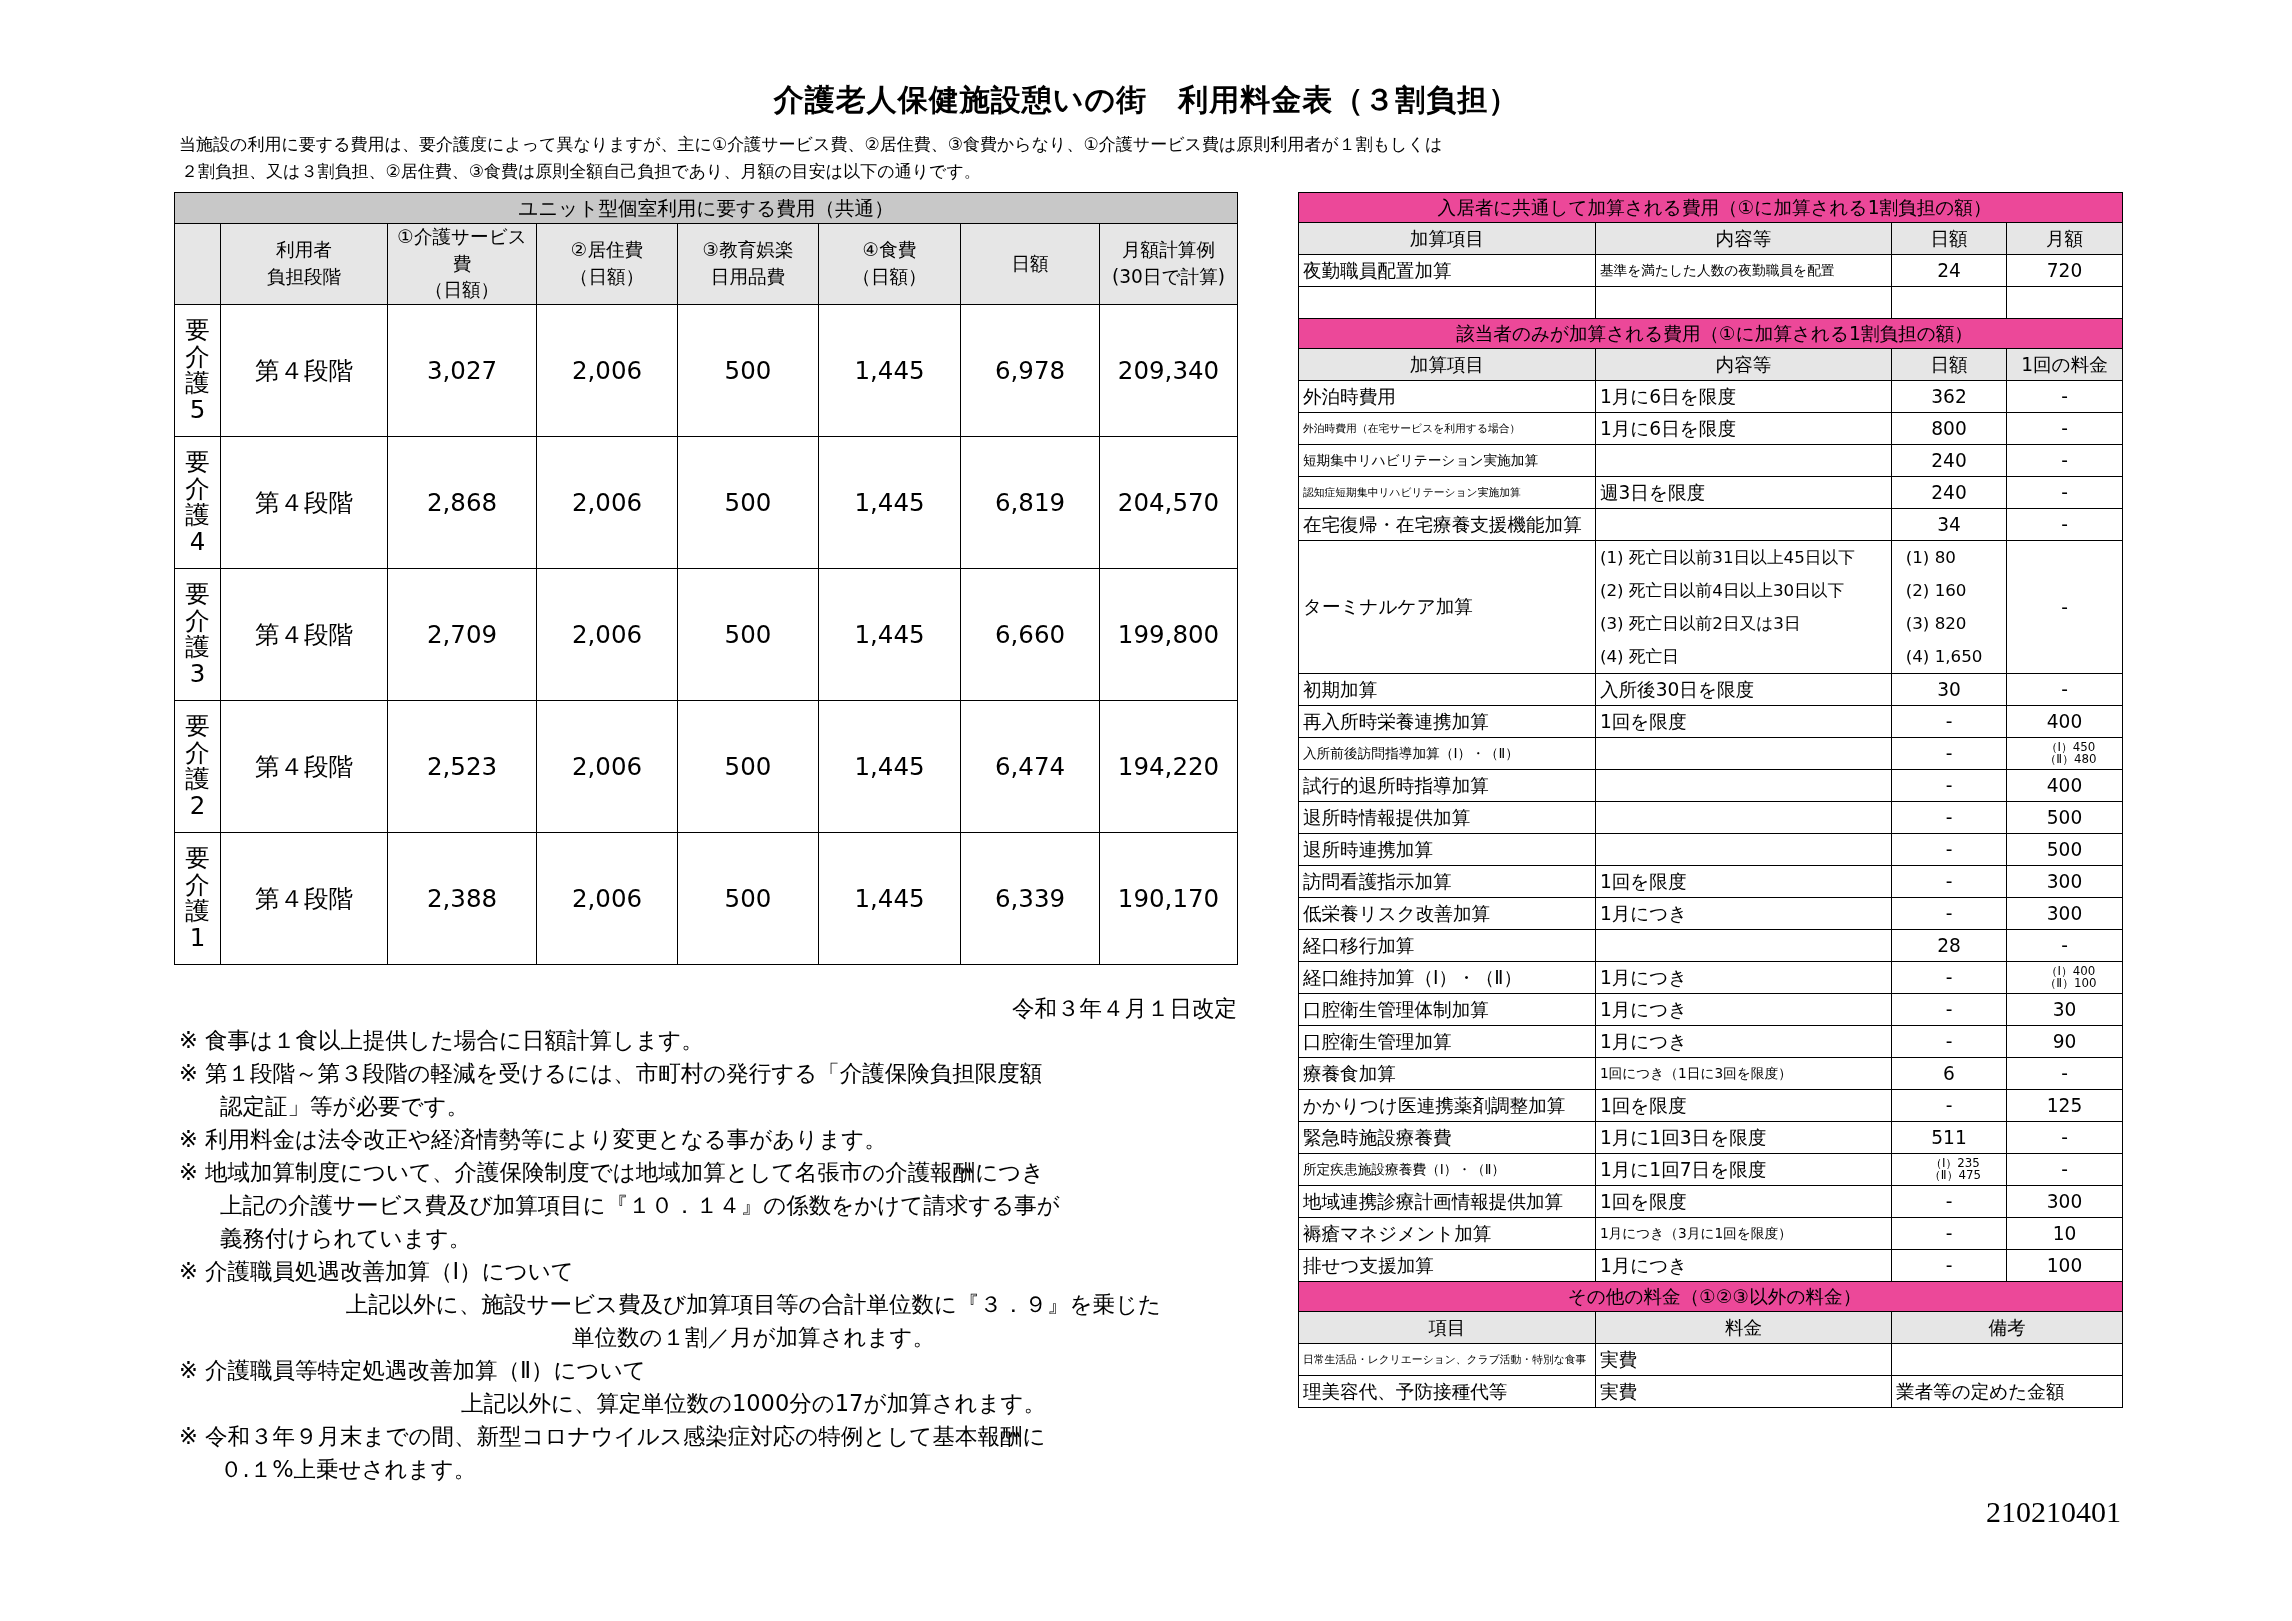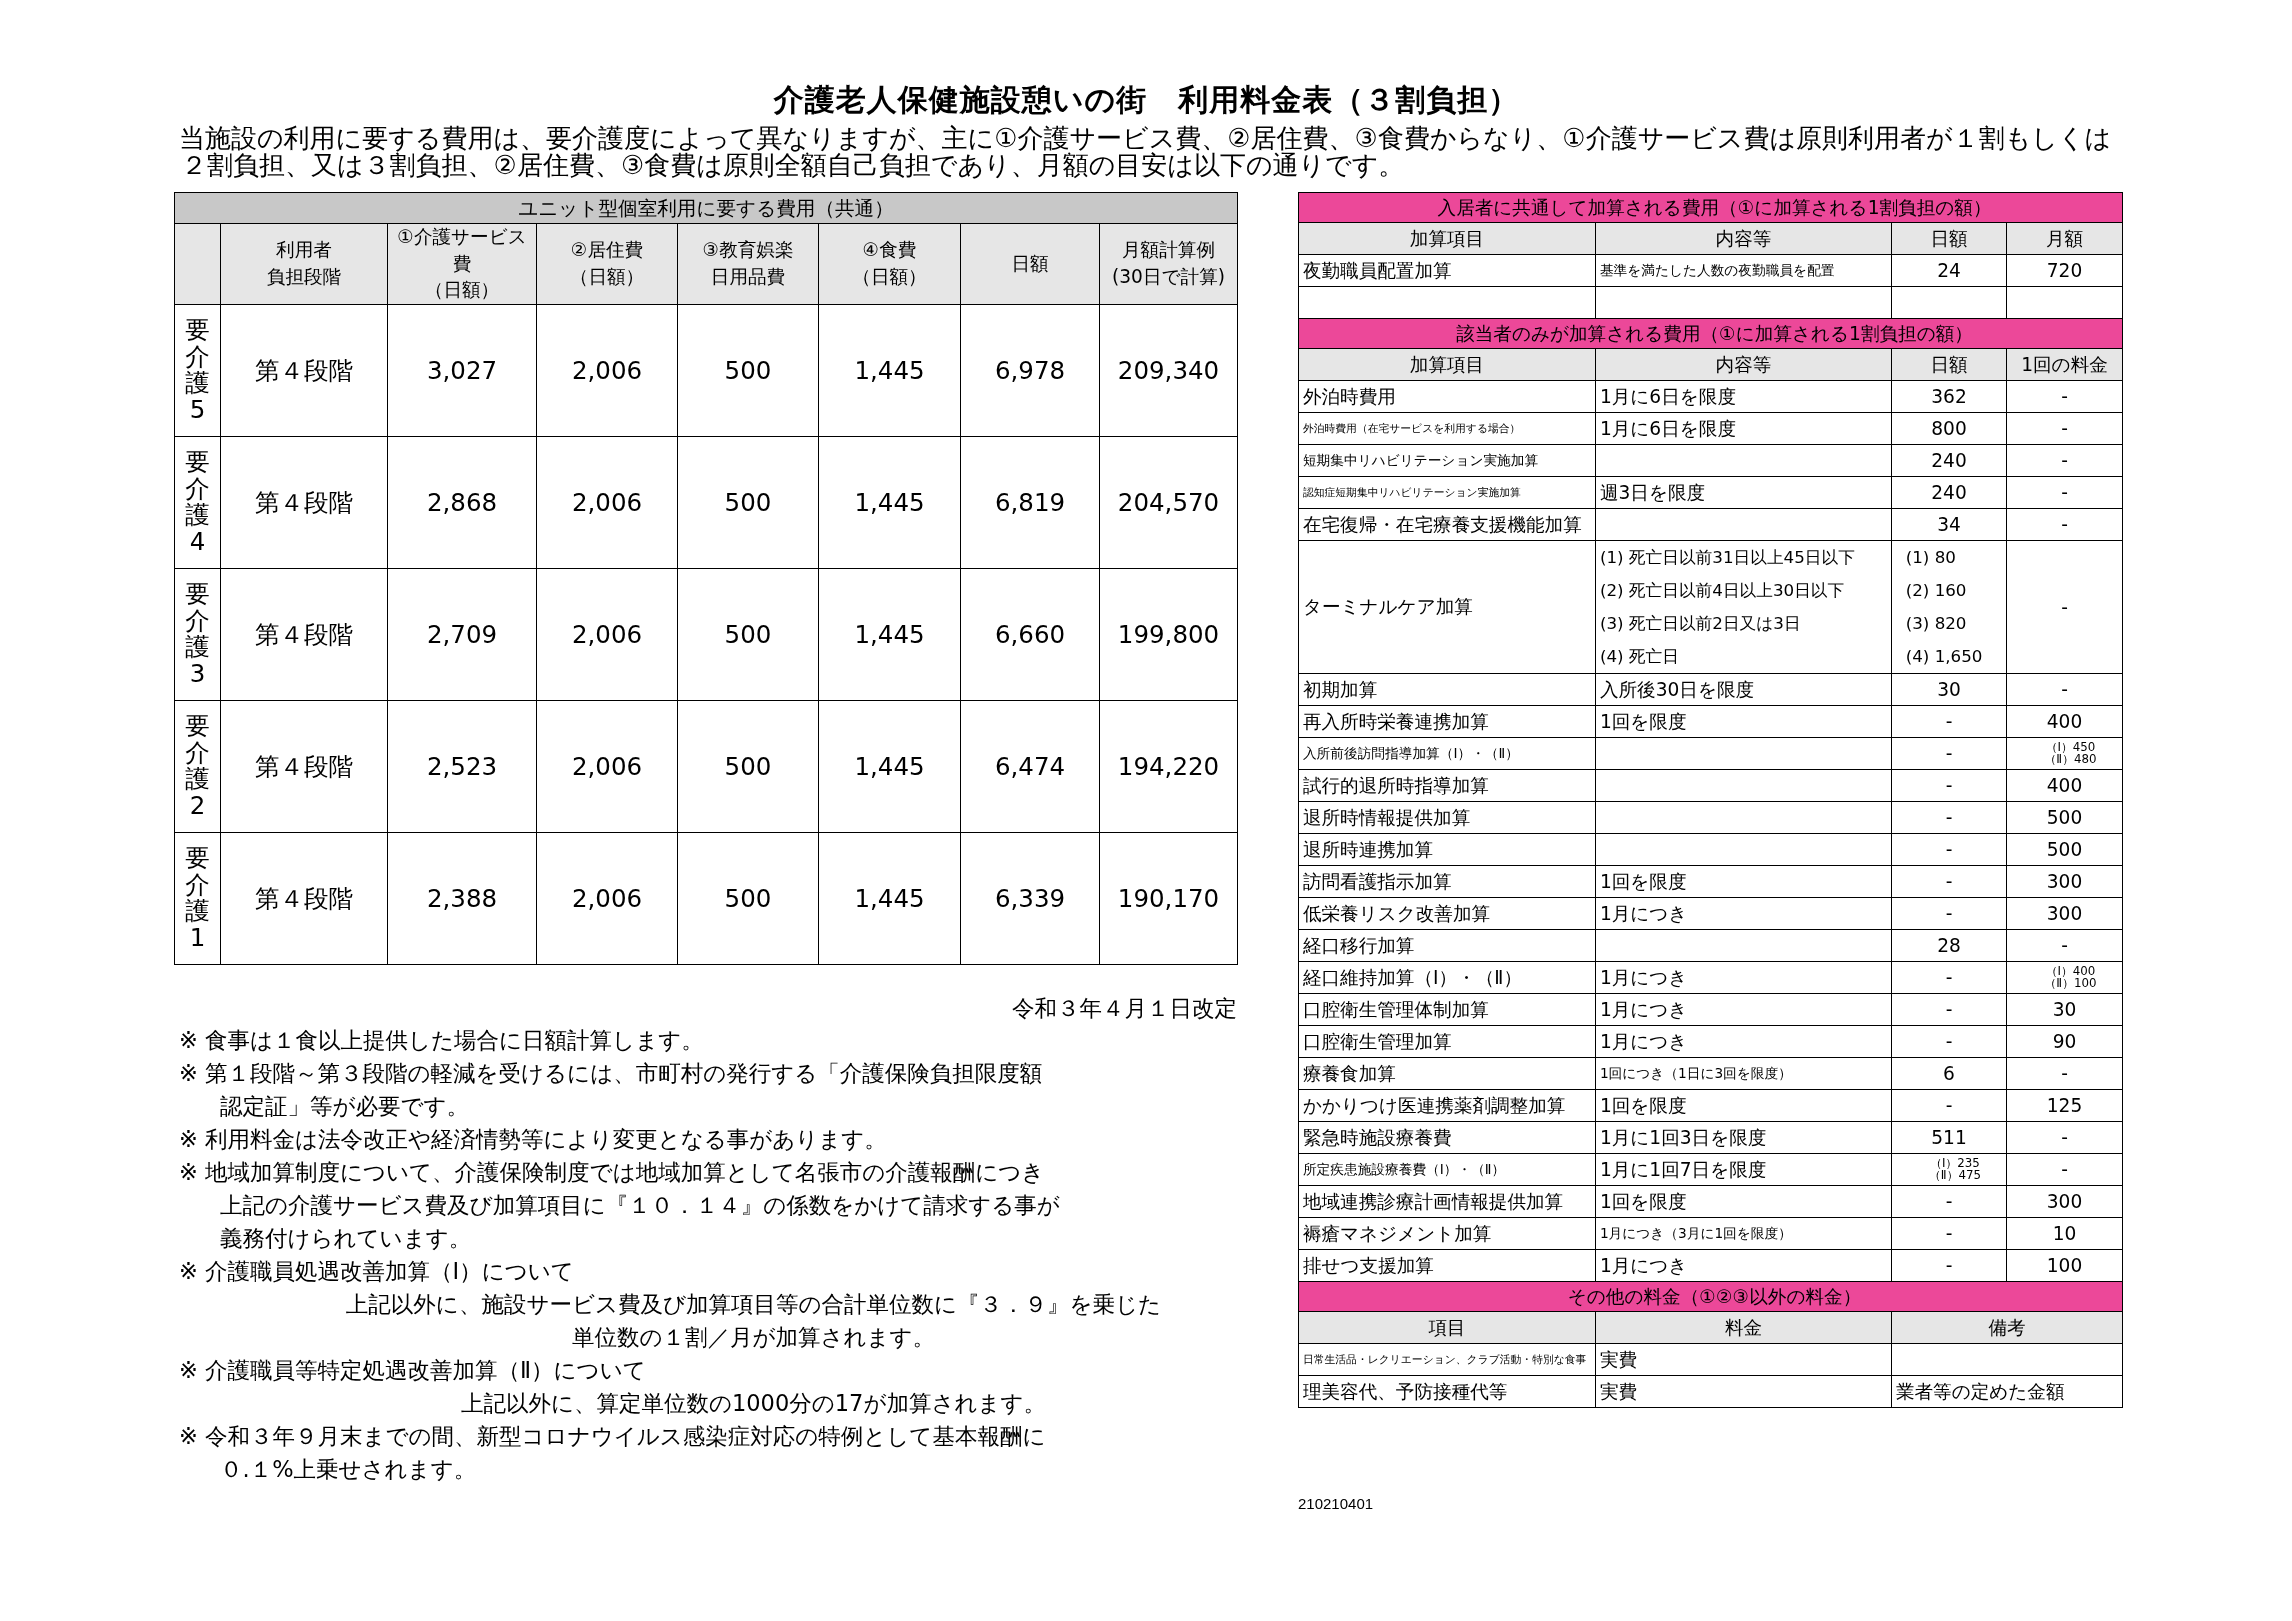--- a/index.html
+++ b/index.html
@@ -1,18 +1,18 @@
 <!DOCTYPE html>
 <html><head>
 <meta charset="utf-8">
 <style>
   html, body { margin:0; padding:0; background:#ffffff; }
   body { width:2293px; height:1621px; position:relative; font-family:"DejaVu Sans", sans-serif; color:#000; overflow:hidden; }
   .title { position:absolute; left:0; width:2293px; top:80px; text-align:center; font-size:30px; font-weight:bold; letter-spacing:1px; }
-  .intro { position:absolute; left:179px; top:125px; width:1960px; font-size:26px; line-height:26.5px; }
+  .intro { position:absolute; left:179px; top:131px; width:1960px; font-size:17px; line-height:26.5px; }
   table { border-collapse:collapse; position:absolute; table-layout:fixed; }
   td, th { border:1.5px solid #000; padding:0; font-weight:normal; }
   .band { background:#c8c8c8; text-align:center; }
   .hdr { background:#e6e6e6; text-align:center; }
   
   #lt { left:174px; top:192px; width:1063px; font-size:21.6px; }
   #lt .band { height:30px; font-size:19.6px; }
   #lt .hdr td { height:62px; font-size:18.6px; line-height:26.5px; }
   #lt .row td { height:131px; text-align:center; font-size:24.5px; }
   #lt .vlabel { font-size:24.5px; line-height:26.5px; text-align:center; }
@@ -28,21 +28,21 @@
   #rt .band td { background:#ec4899; text-align:center; font-size:18.6px; height:29px;padding-left:8px; }
   #rt .hdr td { background:#e6e6e6; text-align:center; font-size:18.6px; }
   #rt .c-name { padding-left:3.9px; white-space:nowrap; overflow:hidden; }
   #rt .c-desc { padding-left:3.9px; white-space:nowrap; overflow:hidden; }
   #rt .c-num { text-align:center; }
   #rt .small { font-size:13.7px;margin-top:40px; }
   #rt .tiny { font-size:10.8px; }
   #rt .stack { font-size:11.8px; line-height:11.8px; text-align:center;padding-left:12px; }
   #rt .terminal-desc div { height:33px; line-height:33px; font-size:16.7px; }
   #rt .terminal-day div { height:33px; line-height:33px; font-size:16.7px; padding-left:13.7px; text-align:left; }
-  .docid { position:absolute; left:1298px; width:823px; top:1495px; text-align:left; font-size:15px; font-family:Liberation Sans, sans-serif; }
+  .docid { position:absolute; left:1298px; width:823px; top:1495px; text-align:right; font-size:30px; font-family:Liberation Serif, serif; }
 </style>
 </head>
 <body>
 
 <div class="title">介護老人保健施設憩いの街　利用料金表（３割負担）</div>
 <div class="intro">
   <div>当施設の利用に要する費用は、要介護度によって異なりますが、主に①介護サービス費、②居住費、③食費からなり、①介護サービス費は原則利用者が１割もしくは</div>
   <div style="padding-left:2px">２割負担、又は３割負担、②居住費、③食費は原則全額自己負担であり、月額の目安は以下の通りです。</div>
 </div>
 

